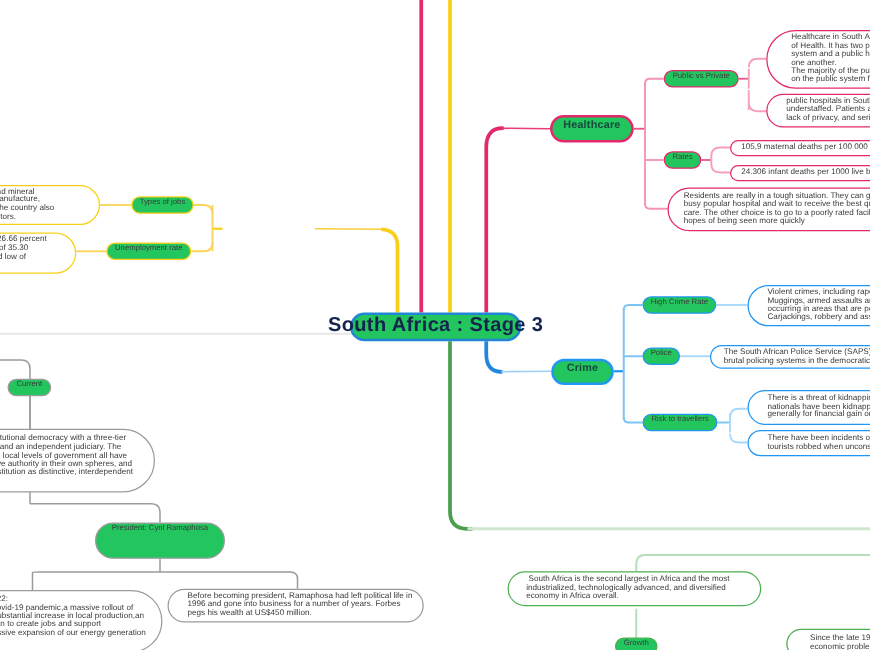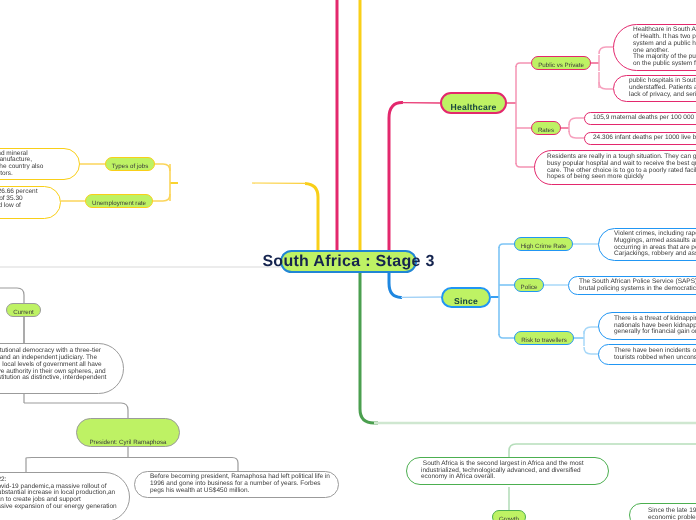--- a/index.html
+++ b/index.html
@@ -2,22 +2,22 @@
 <html><head>
 <meta charset="utf-8">
 <style>
   html,body{margin:0;padding:0;}
   body{width:696px;height:520px;background:#ffffff;overflow:hidden;
        font-family:"Liberation Sans", sans-serif;position:relative;
        -webkit-font-smoothing:antialiased;text-rendering:geometricPrecision;}
   #stage{position:absolute;left:0;top:0;width:696px;height:520px;overflow:hidden;}
   svg.links{position:absolute;left:0;top:0;width:696px;height:520px;overflow:visible;
             pointer-events:none;}
-  .node{position:absolute;box-sizing:border-box;background:#bef264;border-radius:999px;
-        display:flex;align-items:flex-end;justify-content:center;}
+  .node{position:absolute;box-sizing:border-box;background:#22c55e;border-radius:999px;
+        display:flex;align-items:flex-start;justify-content:center;}
   .node .txt{display:block;text-align:center;white-space:nowrap;}
   .para{position:absolute;box-sizing:border-box;background:#fff;border-radius:999px;
         display:flex;align-items:center;}
   .para .txt{display:block;text-align:left;}
 
   
   .root{border:2px solid #2186d4;}
   .root .txt{color:#15244f;font-weight:bold;font-size:16px;letter-spacing:0.3px;}
 
   
@@ -192,21 +192,21 @@
 has strong service and export sectors.</span>
 </div>
 <div class="para leaf" style="left:-151px;top:186px;width:212px;height:33px;border-color:#f9cf18;padding:0 0 0 14px;">
   <span class="txt">Unemployment Rate in South Africa averaged 26.66 percent
 from 2000 until 2022, reaching an all time high of 35.30
 percent in the third quarter of 2021 and a record low of
 16.90 percent in the first quarter of 2008.</span>
 </div>
 
 <div class="node btitle" style="left:441px;top:287px;width:50px;height:21px;border-color:#2196f3;">
-  <span class="txt">Since</span>
+  <span class="txt">Crime</span>
 </div>
 <div class="node l2" style="left:514px;top:237px;width:59px;height:14px;border-color:#2196f3;">
   <span class="txt">High Crime Rate</span>
 </div>
 <div class="node l2" style="left:514px;top:278px;width:30px;height:14px;border-color:#2196f3;">
   <span class="txt">Police</span>
 </div>
 <div class="node l2" style="left:514px;top:331px;width:60px;height:14px;border-color:#2196f3;">
   <span class="txt">Risk to travellers</span>
 </div>

